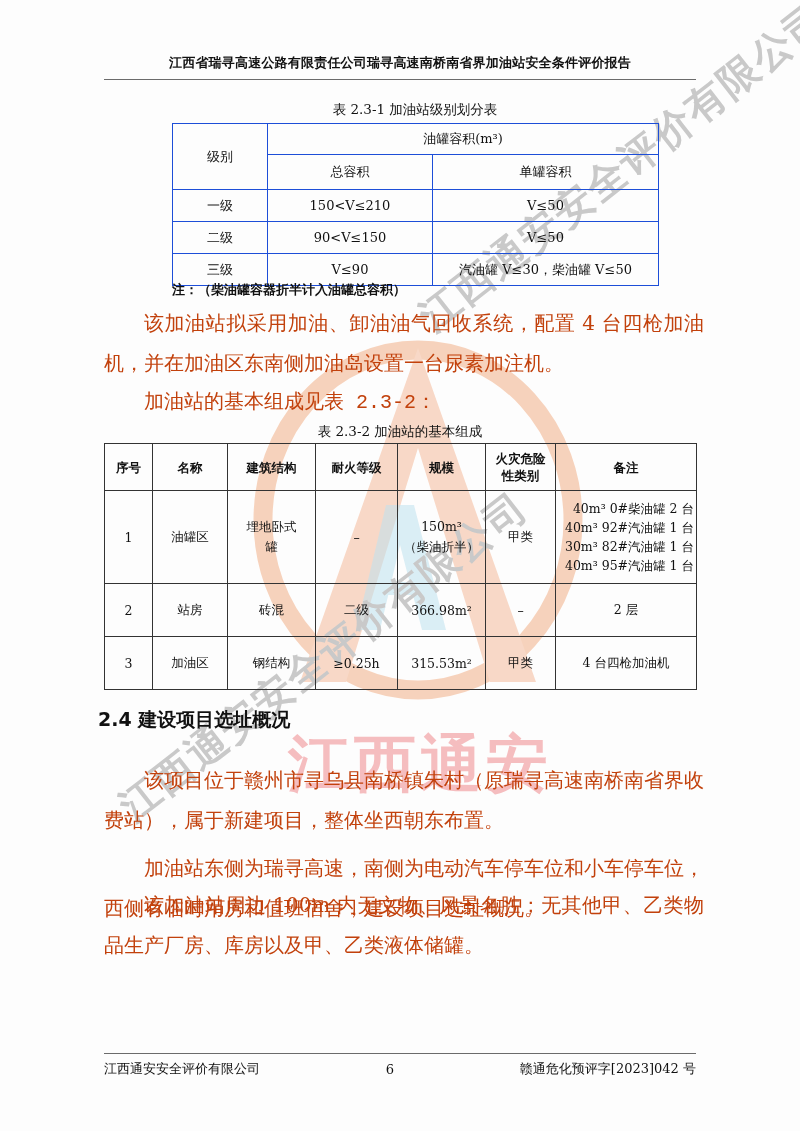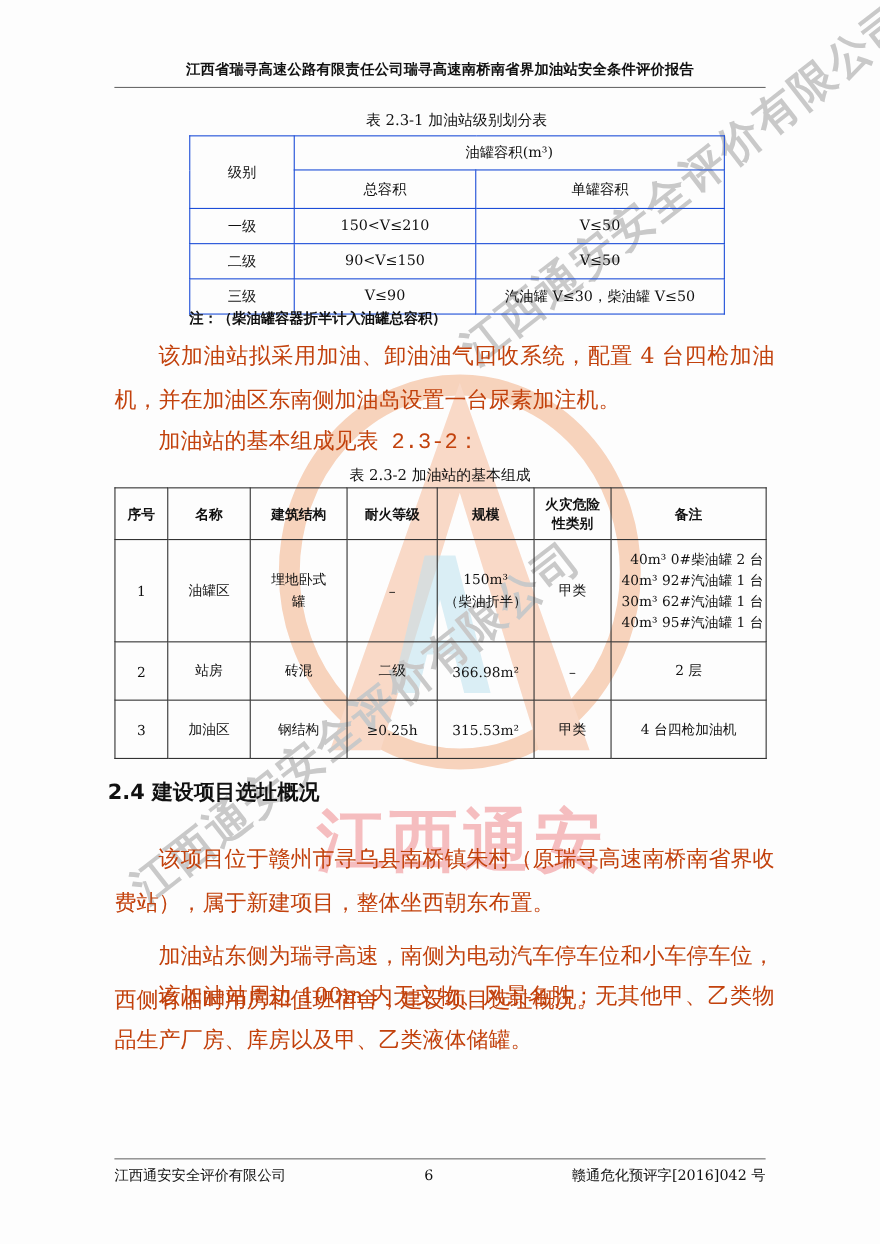--- a/index.html
+++ b/index.html
@@ -320,21 +320,21 @@
           </td>
           <td>–</td>
           <td class="cell-2line">
             <div>150m³</div>
             <div>（柴油折半）</div>
           </td>
           <td>甲类</td>
           <td>
             <div class="remark-line">40m³ 0#柴油罐 2 台</div>
             <div class="remark-line">40m³ 92#汽油罐 1 台</div>
-            <div class="remark-line">30m³ 62#汽油罐 1 台</div>
+            <div class="remark-line">30m³ 82#汽油罐 1 台</div>
             <div class="remark-line">40m³ 95#汽油罐 1 台</div>
           </td>
         </tr>
         <tr class="row-station">
           <td>2</td>
           <td>站房</td>
           <td>砖混</td>
           <td>二级</td>
           <td>366.98m²</td>
           <td>–</td>
@@ -355,17 +355,17 @@
     <div class="section-heading">2.4  建设项目选址概况</div>
 
     <div class="para" style="top:760px;">该项目位于赣州市寻乌县南桥镇朱村（原瑞寻高速南桥南省界收费站），属于新建项目，整体坐西朝东布置。</div>
     <div class="para" style="top:848px;">加油站东侧为瑞寻高速，南侧为电动汽车停车位和小车停车位，西侧有临时用房和值班宿舍，建设项目选址概况。</div>
     <div class="para" style="top:885px;">该加油站周边 100m 内无文物、风景名胜；无其他甲、乙类物品生产厂房、库房以及甲、乙类液体储罐。</div>
 
     <div class="footer-rule"></div>
     <div class="footer">
       <div class="f-left">江西通安安全评价有限公司</div>
       <div class="f-center">6</div>
-      <div class="f-right">赣通危化预评字[2016]042 号</div>
+      <div class="f-right">赣通危化预评字[2023]042 号</div>
     </div>
 
   </div>
 </div>
 
 </body></html>

